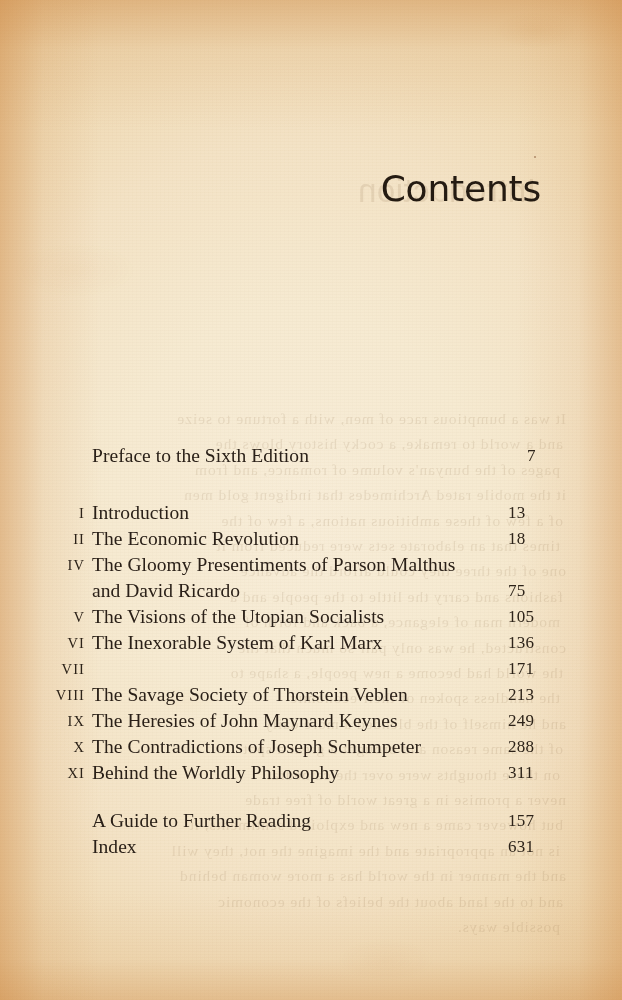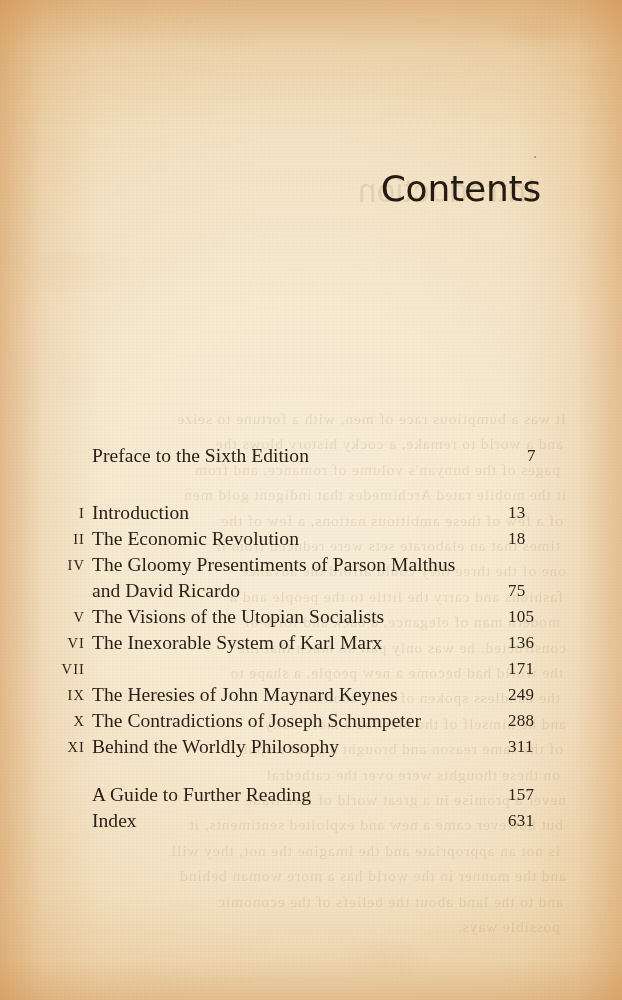--- a/index.html
+++ b/index.html
@@ -255,20 +255,25 @@
       <div class="toc-row">
         <div class="num">VI</div>
         <div class="title-cell"><span>The Inexorable System of Karl Marx</span></div>
         <div class="pageno">136</div>
       </div>
       <div class="toc-row">
         <div class="num">VII</div>
         <div class="pageno">171</div>
       </div>
       <div class="toc-row">
+        <div class="num">VIII</div>
+        <div class="title-cell"><span>The Savage Society of Thorstein Veblen</span></div>
+        <div class="pageno">213</div>
+      </div>
+      <div class="toc-row">
         <div class="num">IX</div>
         <div class="title-cell"><span>The Heresies of John Maynard Keynes</span></div>
         <div class="pageno">249</div>
       </div>
       <div class="toc-row">
         <div class="num">X</div>
         <div class="title-cell"><span>The Contradictions of Joseph Schumpeter</span></div>
         <div class="pageno">288</div>
       </div>
       <div class="toc-row">

